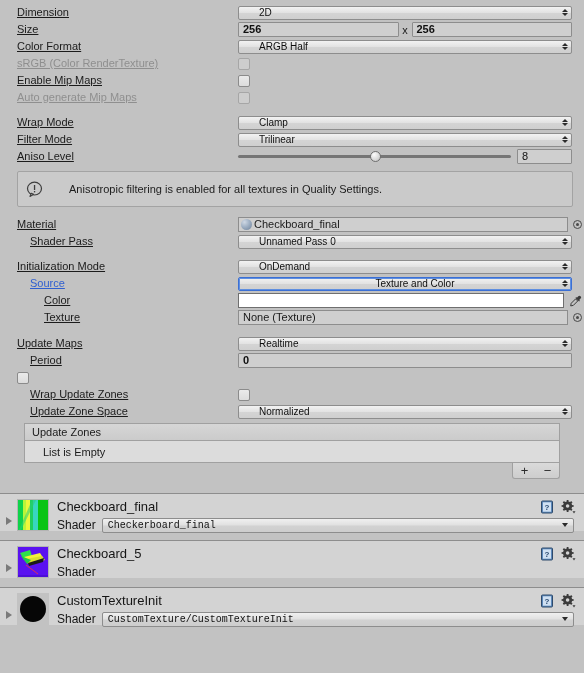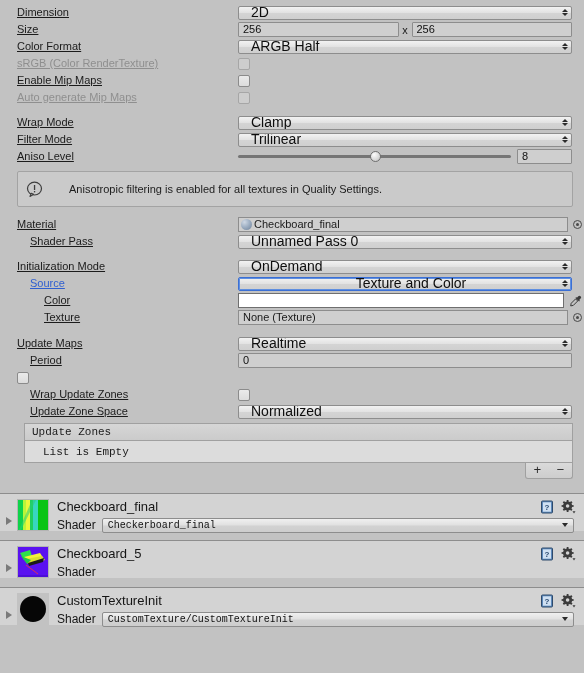--- a/index.html
+++ b/index.html
@@ -24,22 +24,22 @@
 
   
   .popup {
     position: relative;
     height: 14px;
     flex: 1 1 auto;
     background: linear-gradient(to bottom, #f2f2f2 0%, #e2e2e2 48%, #d4d4d4 52%, #cfcfcf 100%);
     border: 1px solid #8d8d8d;
     border-radius: 2px;
     display: flex; align-items: center;
-    padding-left: 12px;
-    font-size: 14px;
+    padding-left: 20px;
+    font-size: 10px;
     line-height: 13px;
     color: #0e0e0e;
     overflow: hidden;
     white-space: nowrap;
   }
   .popup.focus { border-color: #3b6fd4; box-shadow: 0 0 0 1px #5f8fe0 inset; justify-content: center; }
   .popup .updown {
     position: absolute; right: 3px; top: 50%; transform: translateY(-50%);
     width: 7px; height: 12px;
     display: flex; flex-direction: column; justify-content: center; align-items: center;
@@ -53,21 +53,21 @@
     height: 15px;
     background: #cfcfcf;
     border: 1px solid #8d8d8d;
     border-radius: 1px;
     display: flex; align-items: center;
     padding-left: 4px;
     font-size: 11px; line-height: 13px;
     color: #101010;
     white-space: nowrap; overflow: hidden;
   }
-  .field.grow { flex: 1 1 auto; }
+  .field.grow { flex: 1 1 auto; font-weight: bold; }
 
   
   .checkbox {
     width: 12px; height: 12px;
     background: linear-gradient(to bottom, #eaeaea, #dcdcdc);
     border: 1px solid #8b8b8b;
     border-radius: 2px;
   }
   .checkbox.disabled { background: #cdcdcd; border-color: #a6a6a6; }
 
@@ -124,21 +124,21 @@
 
   
   .swatch {
     height: 15px; flex: 1 1 auto;
     background: #ffffff;
     border: 1px solid #6f6f6f;
   }
   .eyedrop { width: 17px; flex: 0 0 17px; margin-left: 3px; display: flex; align-items: center; justify-content: center; }
 
   
-  .listbox { margin: 3px 11px 0 24px; font-family: Liberation Mono, monospace; }
+  .listbox { margin: 3px 24px 0 24px; }
   .list-header {
     height: 18px;
     background: linear-gradient(to bottom, #d6d6d6, #cbcbcb);
     border: 1px solid #a0a0a0;
     display: flex; align-items: center;
     padding-left: 7px;
     font-size: 11px;
   }
   .list-body {
     min-height: 22px;

